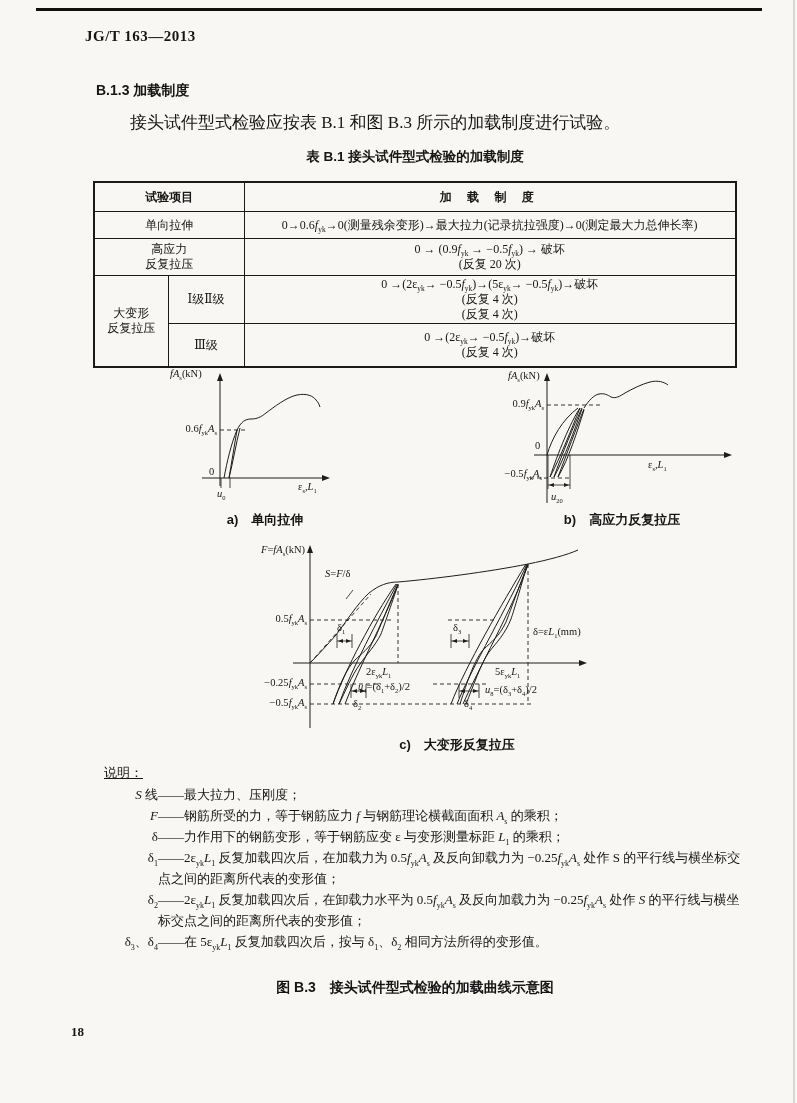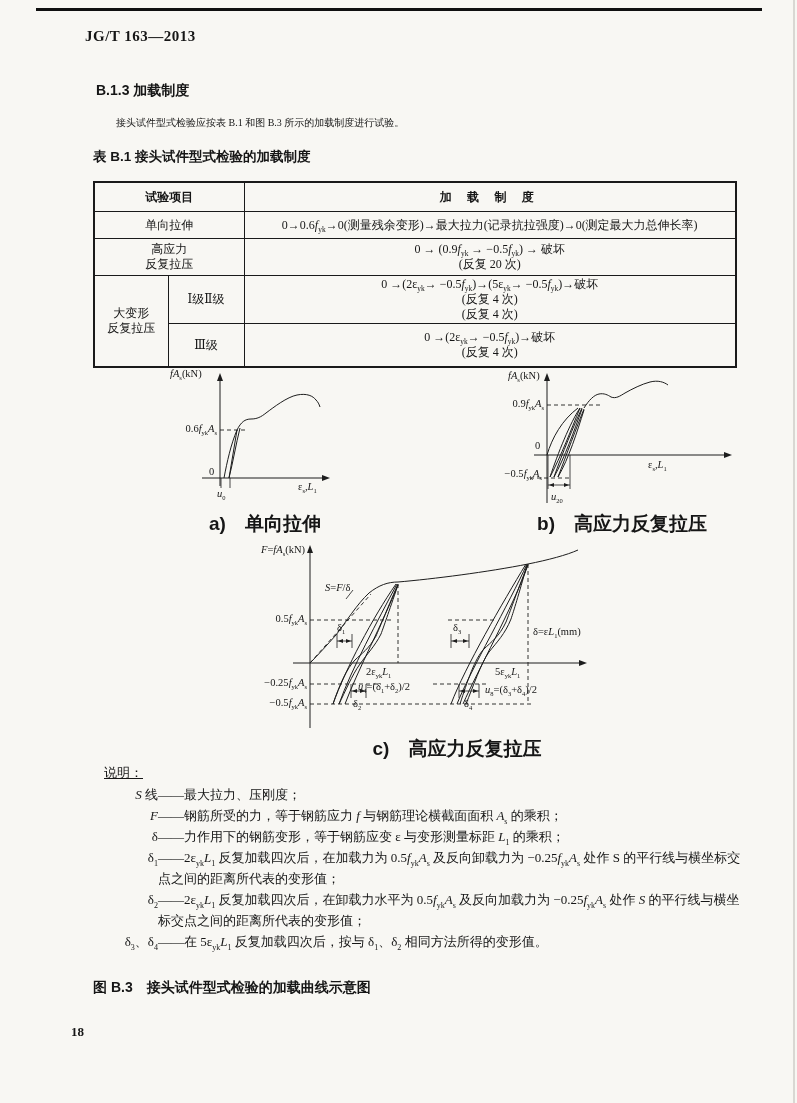--- a/index.html
+++ b/index.html
@@ -3,39 +3,39 @@
 <meta charset="utf-8">
 <style>
   html,body{margin:0;padding:0;background:#e9e8e4;}
   .page{position:relative;width:797px;height:1103px;background:#f8f7f3;
         font-family:"Liberation Serif","DejaVu Serif",serif;color:#161616;overflow:hidden;}
   .abs{position:absolute;}
   .scan-topline{background:#101010;height:3px;}
   .scan-rightline{background:#d9d8d3;width:2px;}
   .doc-header{font-weight:bold;font-size:15px;letter-spacing:.5px;}
   .sec-heading{font-family:"Liberation Sans","DejaVu Sans",sans-serif;font-weight:bold;font-size:14px;}
-  .para{font-size:10px;width:620px;text-indent:2em;line-height:18px;}
+  .para{font-size:17px;width:620px;text-indent:2em;line-height:18px;}
   .tbl-title,.fig-main-caption{font-family:"Liberation Sans","DejaVu Sans",sans-serif;
-        font-weight:bold;font-size:13.5px;text-align:left;width:644px;}
+        font-weight:bold;font-size:13.5px;text-align:center;width:644px;}
   .fig-main-caption{font-size:14px;}
   table.loading{border-collapse:collapse;table-layout:fixed;width:644px;border:2px solid #1a1a1a;}
   table.loading td{border:1px solid #1a1a1a;text-align:center;vertical-align:middle;
         font-size:12px;line-height:15px;padding:1px 12px;overflow:hidden;}
   td.hdr{font-family:"Liberation Sans","DejaVu Sans",sans-serif;font-weight:bold;font-size:12.5px;}
   td.hdr.spread{letter-spacing:6px;}
   .two-line span{display:block;}
   .rep-row{display:flex;justify-content:center;gap:56px;}
   sub{font-size:.62em;line-height:0;}
   sup{font-size:.62em;line-height:0;}
   .fig{position:absolute;}
   .fig svg{position:absolute;left:0;top:0;}
   .flbl{position:absolute;font-size:10.5px;white-space:nowrap;line-height:12px;}
   .flbl.rt{text-align:right;}
   .fig-cap{position:absolute;font-family:"Liberation Sans","DejaVu Sans",sans-serif;
-        font-weight:bold;font-size:19px;text-align:center;}
+        font-weight:bold;font-size:13px;text-align:center;}
   .legend{font-size:13px;line-height:21px;}
   .legend .lg-title{margin-bottom:1px;text-decoration:underline;}
   .lg-item{display:flex;align-items:flex-start;}
   .lg-term{width:54px;text-align:right;flex:0 0 54px;}
   .lg-desc{flex:1;}
   .page-num{font-size:13px;font-weight:bold;}
   svg path,svg line{fill:none;stroke:#1d1d1d;stroke-width:1;}
   svg .dash{stroke-dasharray:4 3;stroke-width:.9;}
   svg .thin{stroke-width:.8;}
   svg polygon{fill:#1d1d1d;stroke:none;}
@@ -186,35 +186,35 @@
       <polygon points="119,149 124,147 124,151"></polygon>
         <polygon points="132,149 127,147 127,151"></polygon>
       <path class="thin" d="M218,92 L218,106 M236,92 L236,106 M218,99 L236,99"></path>
       <polygon points="219,99 224,97 224,101"></polygon>
         <polygon points="235,99 230,97 230,101"></polygon>
       <path class="thin" d="M226,142 L226,156 M246,142 L246,156 M226,149 L246,149"></path>
       <polygon points="227,149 232,147 232,151"></polygon>
         <polygon points="245,149 240,147 240,151"></polygon>
     </svg>
     <div class="flbl" style="left:28px;top:2px;"><i>F</i>=<i>fA</i><sub>s</sub>(kN)</div>
-    <div class="flbl" style="left:92px;top:40px;"><i>S</i>=<i>F</i>/δ</div>
+    <div class="flbl" style="left:92px;top:26px;"><i>S</i>=<i>F</i>/δ</div>
     <div class="flbl rt" style="left:10px;top:71px;width:64px;">0.5<i>f</i><sub>yk</sub><i>A</i><sub>s</sub></div>
     <div class="flbl rt" style="left:2px;top:135px;width:72px;">−0.25<i>f</i><sub>yk</sub><i>A</i><sub>s</sub></div>
     <div class="flbl rt" style="left:8px;top:155px;width:66px;">−0.5<i>f</i><sub>yk</sub><i>A</i><sub>s</sub></div>
     <div class="flbl" style="left:300px;top:84px;">δ=ε<i>L</i><sub>1</sub>(mm)</div>
     <div class="flbl" style="left:133px;top:124px;">2ε<sub>yk</sub><i>L</i><sub>1</sub></div>
     <div class="flbl" style="left:125px;top:139px;"><i>u</i><sub>4</sub>=(δ<sub>1</sub>+δ<sub>2</sub>)/2</div>
     <div class="flbl" style="left:262px;top:124px;">5ε<sub>yk</sub><i>L</i><sub>1</sub></div>
     <div class="flbl" style="left:252px;top:142px;"><i>u</i><sub>8</sub>=(δ<sub>3</sub>+δ<sub>4</sub>)/2</div>
     <div class="flbl" style="left:104px;top:80px;">δ<sub>1</sub></div>
     <div class="flbl" style="left:120px;top:156px;">δ<sub>2</sub></div>
     <div class="flbl" style="left:220px;top:80px;">δ<sub>3</sub></div>
     <div class="flbl" style="left:231px;top:156px;">δ<sub>4</sub></div>
   </div>
-  <div class="fig-cap" style="left:357px;top:736px;width:200px;">c)　高应力反复拉压</div>
+  <div class="fig-cap" style="left:357px;top:736px;width:200px;">c)　大变形反复拉压</div>
 
   <div class="abs legend" style="left:104px;top:762px;width:648px;">
     <div class="lg-title">说明：</div>
     <div class="lg-item">
       <span class="lg-term"><i>S</i> 线</span>
       <span class="lg-desc">——最大拉力、压刚度；</span>
     </div>
     <div class="lg-item">
       <span class="lg-term"><i>F</i></span>
       <span class="lg-desc">——钢筋所受的力，等于钢筋应力 <i>f</i> 与钢筋理论横截面面积 <i>A</i><sub>s</sub> 的乘积；</span>

